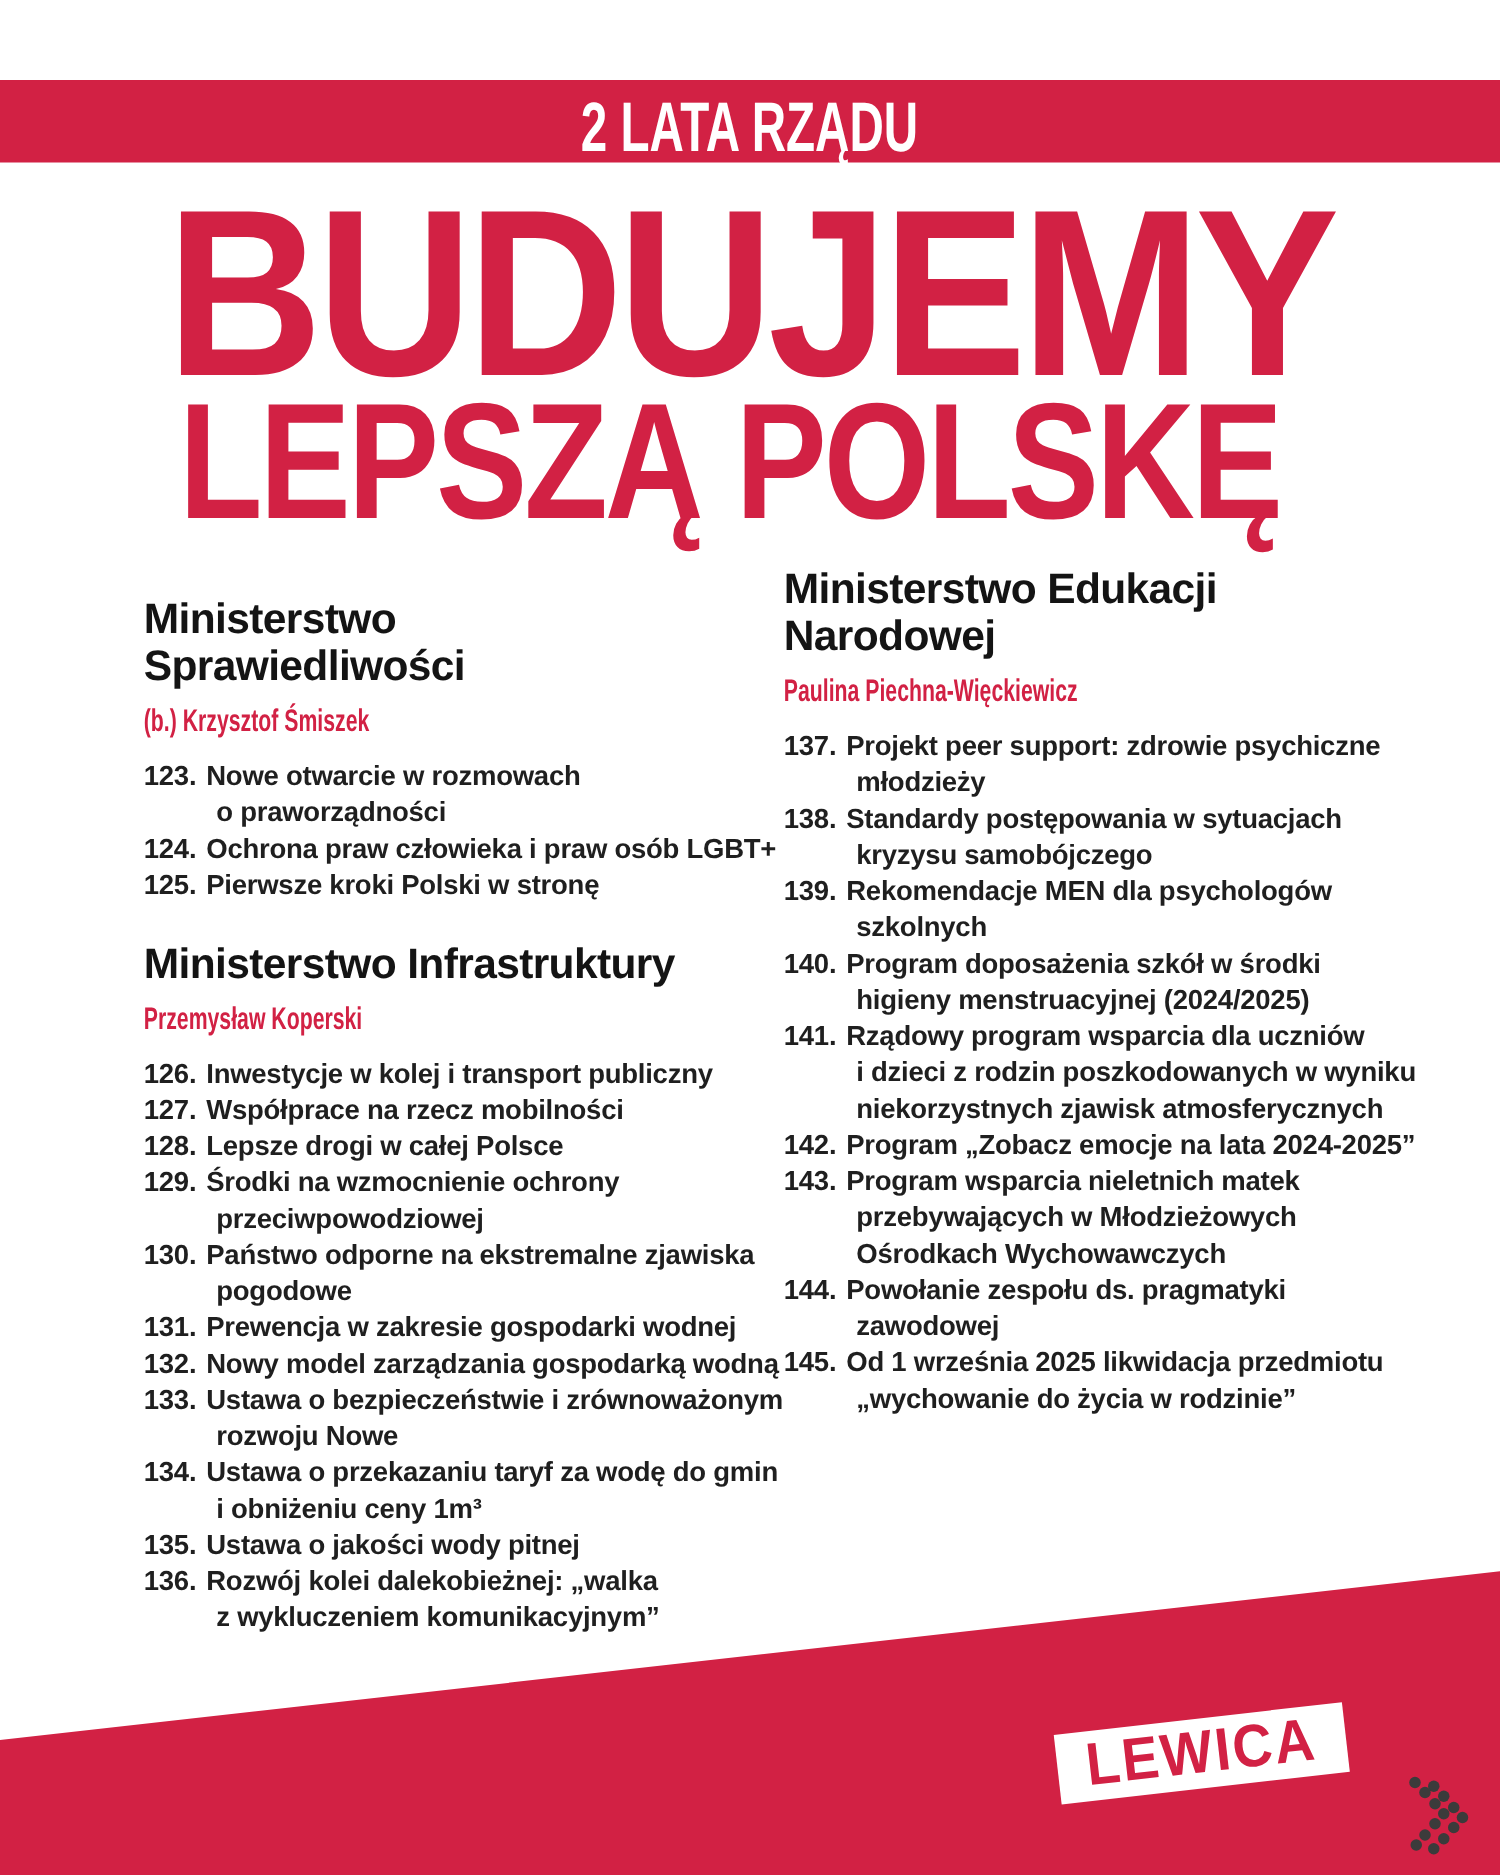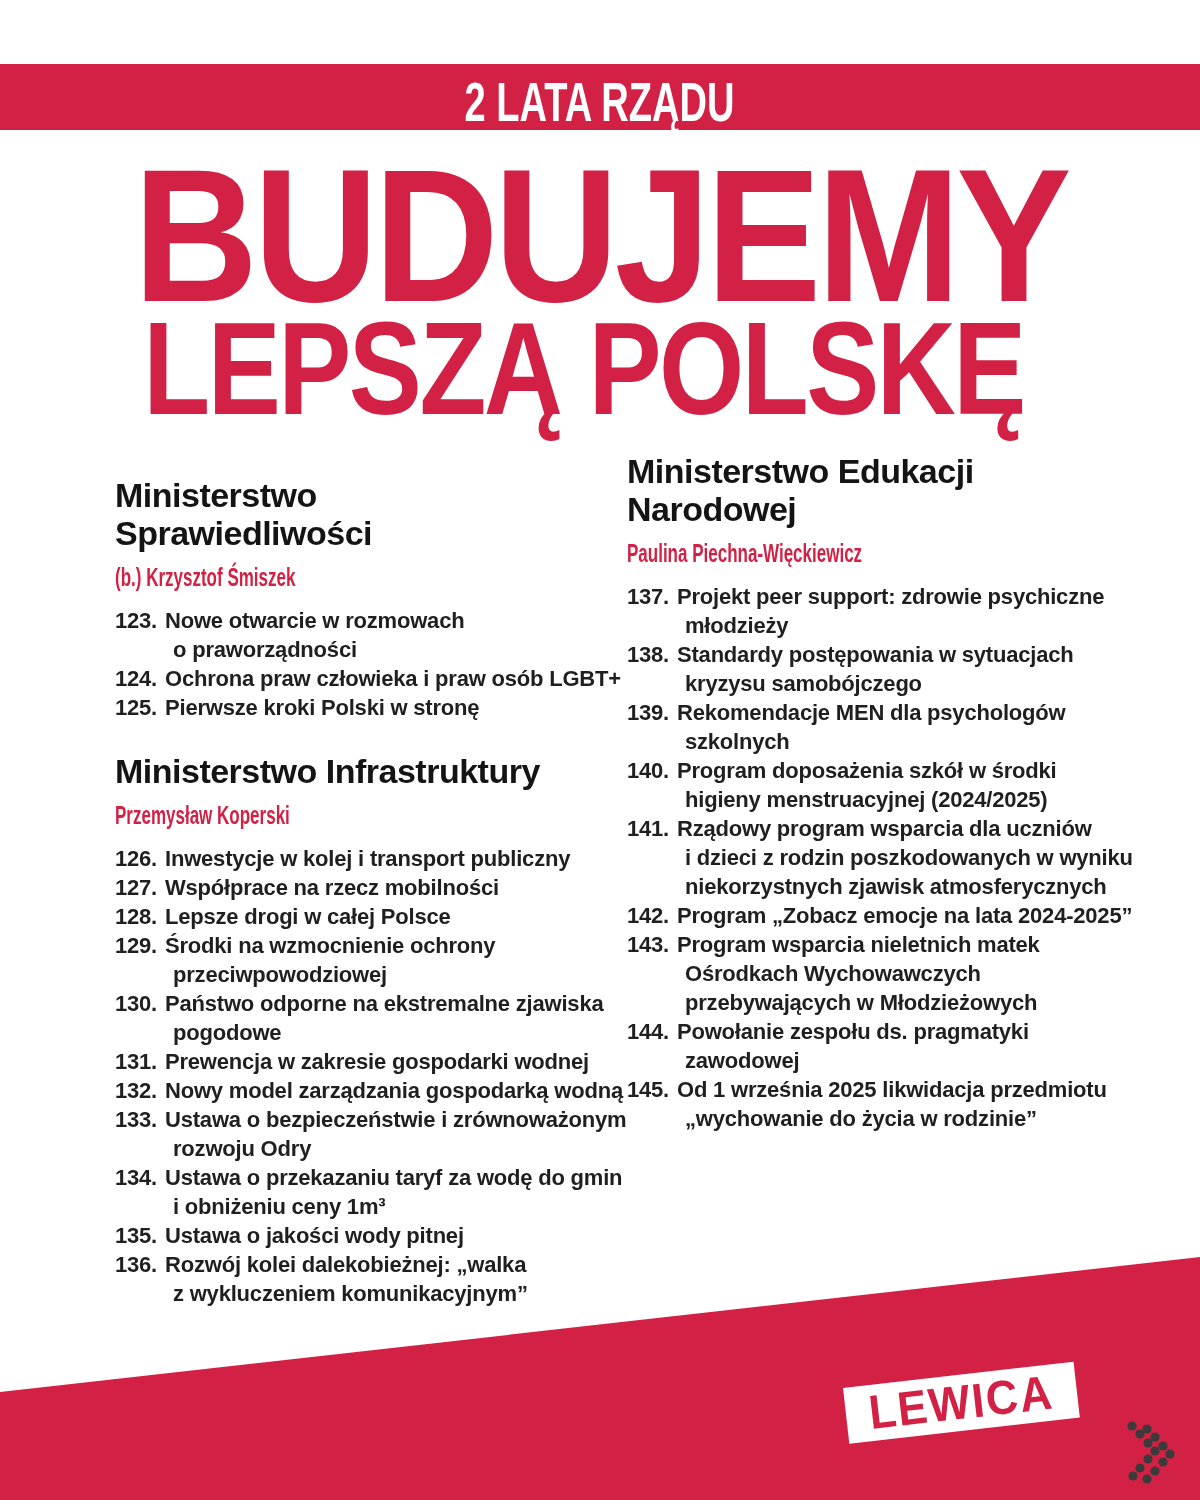--- a/index.html
+++ b/index.html
@@ -143,21 +143,21 @@
             <div class="line cont">pogodowe</div>
           </div>
           <div class="item">
             <div class="line first"><span class="num">131.</span><span class="txt">Prewencja w zakresie gospodarki wodnej</span></div>
           </div>
           <div class="item">
             <div class="line first"><span class="num">132.</span><span class="txt">Nowy model zarządzania gospodarką wodną</span></div>
           </div>
           <div class="item">
             <div class="line first"><span class="num">133.</span><span class="txt">Ustawa o bezpieczeństwie i zrównoważonym</span></div>
-            <div class="line cont">rozwoju Odry</div>
+            <div class="line cont">rozwoju Nowe</div>
           </div>
           <div class="item">
             <div class="line first"><span class="num">134.</span><span class="txt">Ustawa o przekazaniu taryf za wodę do gmin</span></div>
             <div class="line cont">i obniżeniu ceny 1m³</div>
           </div>
           <div class="item">
             <div class="line first"><span class="num">135.</span><span class="txt">Ustawa o jakości wody pitnej</span></div>
           </div>
           <div class="item">
             <div class="line first"><span class="num">136.</span><span class="txt">Rozwój kolei dalekobieżnej: „walka</span></div>
@@ -193,22 +193,22 @@
           <div class="item">
             <div class="line first"><span class="num">141.</span><span class="txt">Rządowy program wsparcia dla uczniów</span></div>
             <div class="line cont">i dzieci z rodzin poszkodowanych w wyniku</div>
             <div class="line cont">niekorzystnych zjawisk atmosferycznych</div>
           </div>
           <div class="item">
             <div class="line first"><span class="num">142.</span><span class="txt">Program „Zobacz emocje na lata 2024-2025”</span></div>
           </div>
           <div class="item">
             <div class="line first"><span class="num">143.</span><span class="txt">Program wsparcia nieletnich matek</span></div>
+            <div class="line cont">przebywających w Młodzieżowych</div>
             <div class="line cont">Ośrodkach Wychowawczych</div>
-            <div class="line cont">przebywających w Młodzieżowych</div>
           </div>
           <div class="item">
             <div class="line first"><span class="num">144.</span><span class="txt">Powołanie zespołu ds. pragmatyki</span></div>
             <div class="line cont">zawodowej</div>
           </div>
           <div class="item">
             <div class="line first"><span class="num">145.</span><span class="txt">Od 1 września 2025 likwidacja przedmiotu</span></div>
             <div class="line cont">„wychowanie do życia w rodzinie”</div>
           </div>
         </div>

